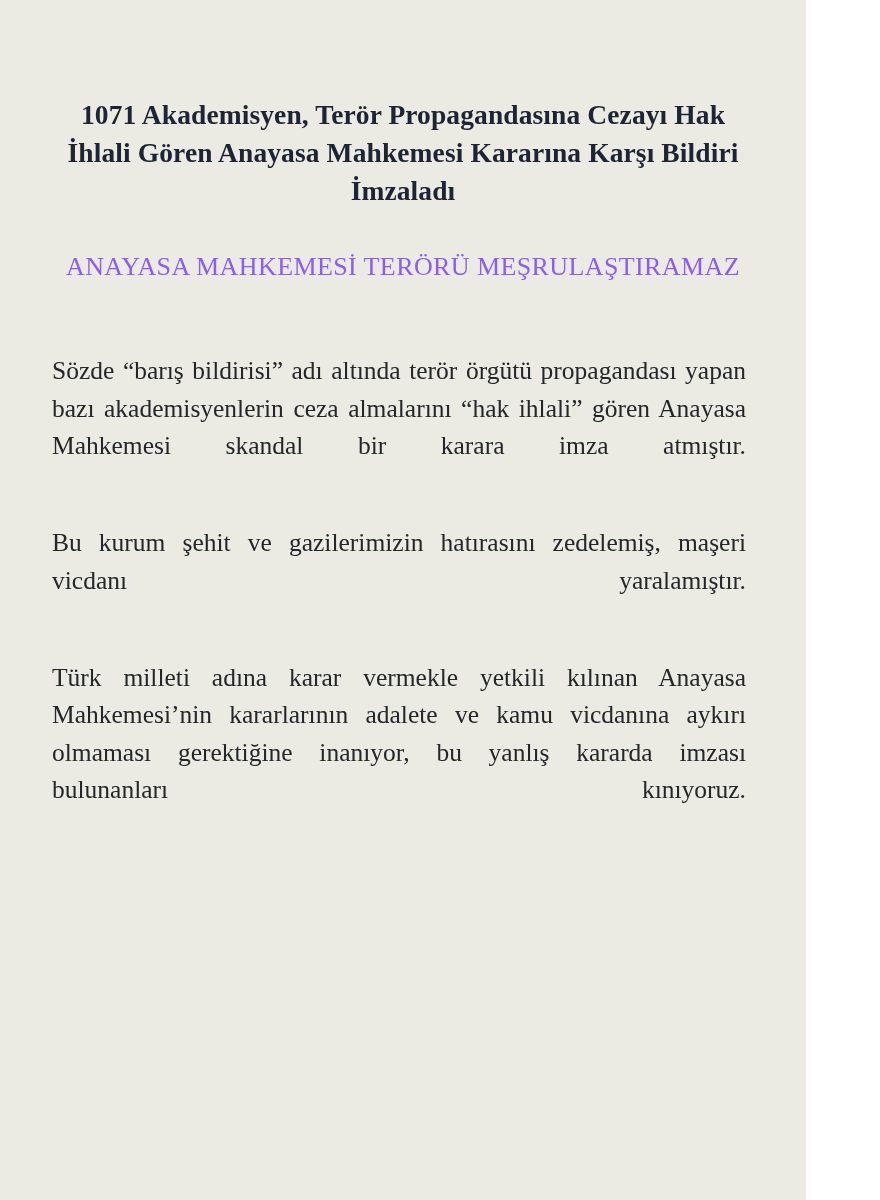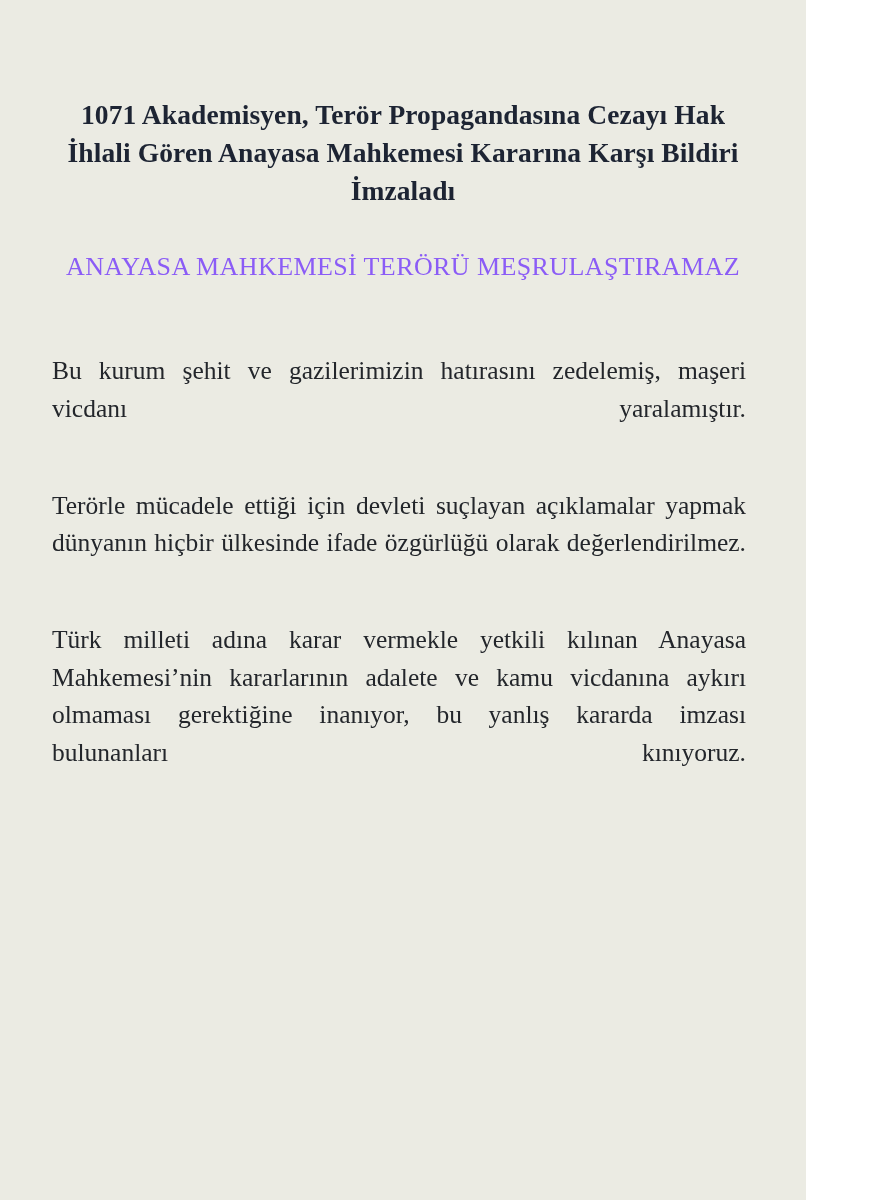--- a/index.html
+++ b/index.html
@@ -95,19 +95,19 @@
 <div class="page">
   <div class="paper"></div>
 
   <div class="content">
 
     <h1 class="doc-title">1071 Akademisyen, Terör Propagandasına Cezayı Hak İhlali Gören Anayasa Mahkemesi Kararına Karşı Bildiri İmzaladı</h1>
 
     <h2 class="doc-subtitle">ANAYASA MAHKEMESİ TERÖRÜ MEŞRULAŞTIRAMAZ</h2>
 
     <div class="body-block">
+      <p>Sözde “barış bildirisi” adı altında terör örgütü propagandası yapan bazı akademisyenlerin ceza almalarını “hak ihlali” gören Anayasa Mahkemesi skandal bir karara imza atmıştır.</p>
       <p>Bu kurum şehit ve gazilerimizin hatırasını zedelemiş, maşeri vicdanı yaralamıştır.</p>
-      <p>Terörle mücadele ettiği için devleti suçlayan açıklamalar yapmak dünyanın hiçbir ülkesinde ifade özgürlüğü olarak değerlendirilmez.</p>
       <p>Türk milleti adına karar vermekle yetkili kılınan Anayasa Mahkemesi’nin kararlarının adalete ve kamu vicdanına aykırı olmaması gerektiğine inanıyor, bu yanlış kararda imzası bulunanları kınıyoruz.</p>
     </div>
 
   </div>
 </div>
 
 </body></html>

